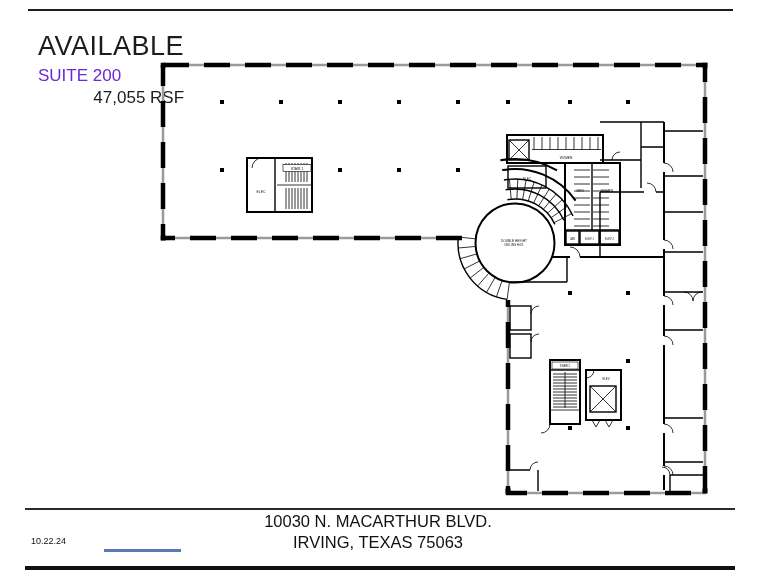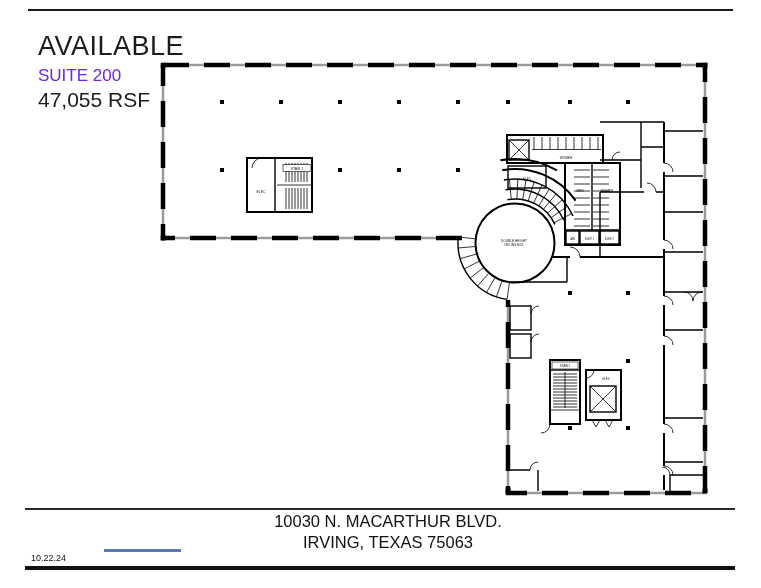--- a/index.html
+++ b/index.html
@@ -5,29 +5,29 @@
   html,body{margin:0;padding:0;background:#fff;}
   .stage{position:relative;width:761px;height:588px;background:#fff;overflow:hidden;
          font-family:"Liberation Sans",sans-serif;color:var(--ink,#1a1a1a);padding-left:40px;}
   .rule{position:absolute;background:#1c1c1c;}
   .top-rule{left:28px;top:9px;width:705px;height:2px;}
   .foot-rule-top{left:25px;top:508px;width:710px;height:2px;background:#2a2a2a;}
   .foot-rule-bottom{left:25px;top:566px;width:710px;height:4px;background:#111;}
   .hdr{position:absolute;left:38px;top:33px;line-height:1;}
   .hdr-title{font-size:27px;letter-spacing:.5px;color:#1c1c1c;}
   .hdr-suite{font-size:17px;margin-top:7px;color:#6d28d9;}
-  .hdr-area{font-size:21px;margin-top:5px;color:#1c1c1c;}
+  .hdr-area{font-size:17px;margin-top:5px;color:#1c1c1c;text-align:right;}
   .logo{position:absolute;left:33px;top:521px;display:flex;align-items:baseline;height:30px;}
   .logo-draw{font-size:24px;font-weight:700;letter-spacing:1px;color:var(--logo-blue,#2d4f8e);}
   .logo-bridge{font-size:29px;font-weight:400;color:#1c1c1c;display:inline-block;
                transform:scaleX(.8);transform-origin:left bottom;letter-spacing:-.5px;}
   .logo-underline{position:absolute;left:104px;top:549px;width:77px;height:3px;
                   background:var(--logo-underline,#5b7ab5);}
-  .logo-date{position:absolute;left:31px;top:553px;font-size:9px;color:#111;}
-  .address{position:absolute;left:248px;top:511px;width:280px;text-align:center;
+  .logo-date{position:absolute;left:31px;top:536px;font-size:9px;color:#111;}
+  .address{position:absolute;left:238px;top:511px;width:280px;text-align:center;
            font-size:16.5px;line-height:21px;color:#111;}
   svg.plan{position:absolute;left:0;top:0;}
   .mullion-base{fill:none;stroke:var(--mullion,#9a9a9a);stroke-width:2.5;}
   .wall-ext{fill:none;stroke:var(--wall,#000);stroke-width:4.5;stroke-dasharray:26 15;}
   .w2{fill:#fff;stroke:var(--wall,#000);stroke-width:2;}
   .w2l{fill:none;stroke:var(--wall,#000);stroke-width:2;}
   .w15{fill:none;stroke:var(--wall,#000);stroke-width:1.4;}
   .thin{fill:none;stroke:var(--wall,#000);stroke-width:.8;}
   .dot{fill:var(--wall,#000);}
   .lbl{fill:#111;text-anchor:middle;font-family:"Liberation Sans",sans-serif;}

